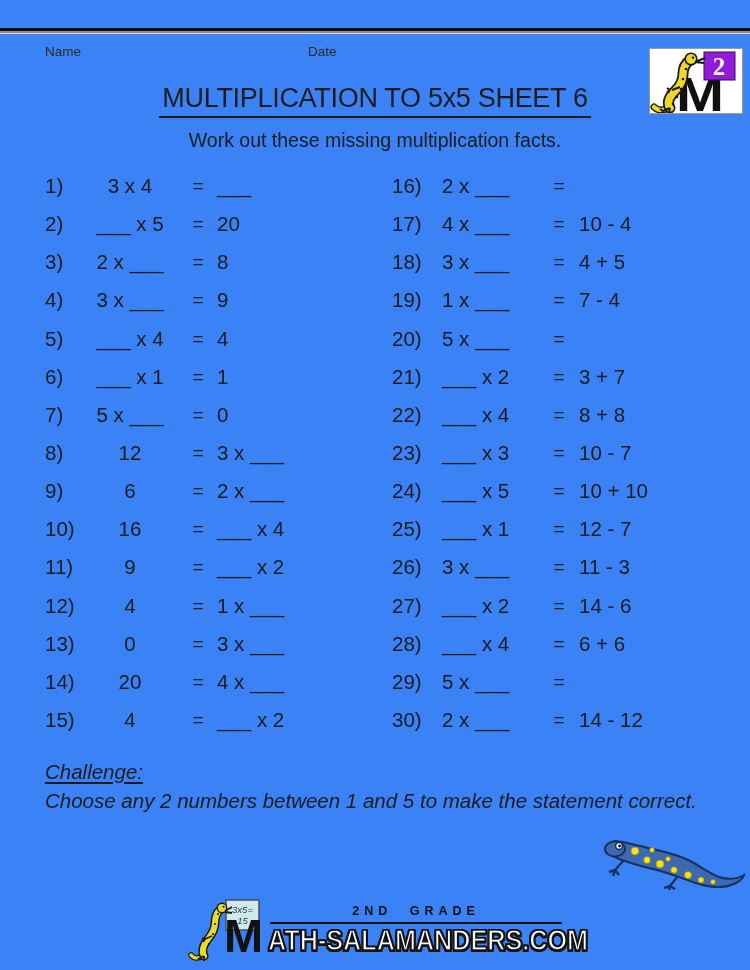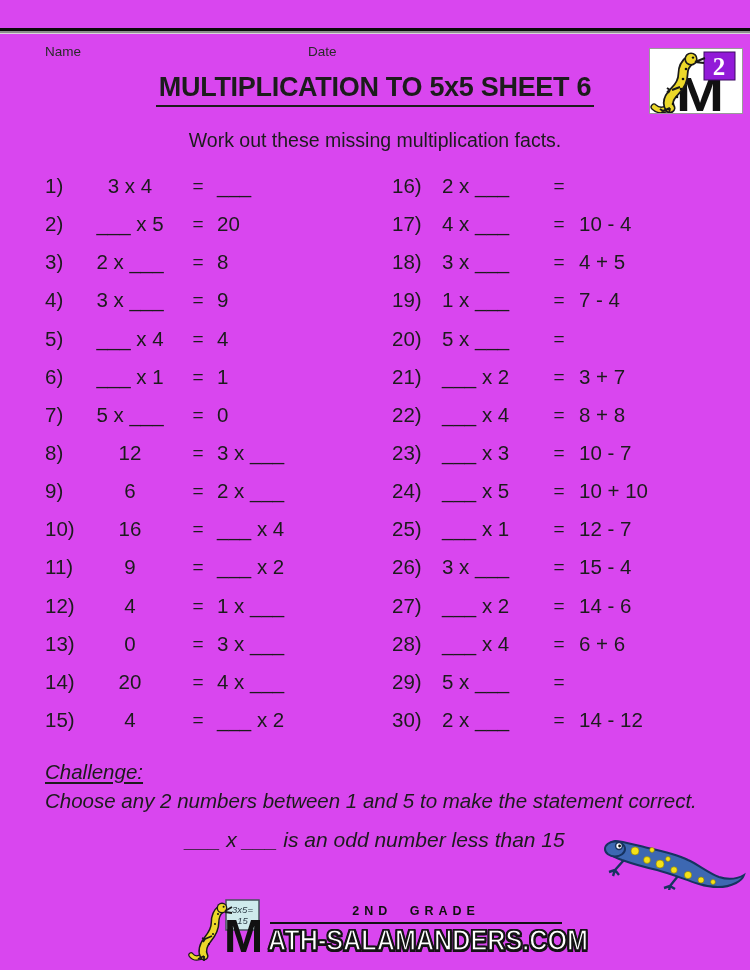--- a/index.html
+++ b/index.html
@@ -1,32 +1,32 @@
 <!DOCTYPE html>
 <html><head>
 <meta charset="utf-8">
 <style>
   * { margin:0; padding:0; box-sizing:border-box; }
   html,body { background:#fff; }
   body { font-family:"Liberation Sans", sans-serif; color:#1c1c1c; }
-  .page { position:relative; width:750px; height:970px; background:#d946ef; overflow:hidden; }
+  .page { position:relative; width:750px; height:970px; background:#3b82f6; overflow:hidden; }
 
   .top-rule { position:absolute; left:0; top:28px; width:750px; height:6px;
     background:linear-gradient(to bottom,#0a0a0a 0 52%,#8f8f8f 52% 78%,#d8d8d8 78% 100%); }
 
   .meta { position:absolute; top:44px; font-size:13.5px; color:#2a2a2a; }
   .meta.name { left:45px; }
   .meta.date { left:308px; }
 
   .logo-box { position:absolute; left:649px; top:48px; width:94px; height:66px;
     border:1px solid #9a9a9a; background:#fff; }
 
   .title { position:absolute; top:72px; left:0; width:750px; text-align:center; }
-  .title span { display:inline-block; font-size:27px; font-weight:700; letter-spacing:-0.3px;
-    border-bottom:2.5px solid #1c1c1c; padding:0 3px 2px; }
+  .title span { display:inline-block; font-size:27px; font-weight:400; letter-spacing:-0.3px;
+    border-bottom:2.5px solid #1c1c1c; padding:0 3px 2px;margin-top:11px; }
 
   .subtitle { position:absolute; top:129px; left:0; width:750px; text-align:center;
     font-size:19.5px; }
 
   .col { position:absolute; top:167px; }
   .col-left  { left:45px;  width:335px; }
   .col-right { left:392px; width:330px; }
   .row { display:grid; align-items:center; height:38.15px; font-size:20.5px; white-space:nowrap; }
   .col-left  .row { grid-template-columns:30px 110px 26px auto; }
   .col-right .row { grid-template-columns:50px 103px 28px auto; }
@@ -275,21 +275,21 @@
     <span class="num">25)</span>
     <span class="lhs">___ x 1</span>
     <span class="eq">=</span>
     <span class="rhs">12 - 7</span>
   </div>
 
   <div class="row">
     <span class="num">26)</span>
     <span class="lhs">3 x ___</span>
     <span class="eq">=</span>
-    <span class="rhs">15 - 4</span>
+    <span class="rhs">11 - 3</span>
   </div>
 
   <div class="row">
     <span class="num">27)</span>
     <span class="lhs">___ x 2</span>
     <span class="eq">=</span>
     <span class="rhs">14 - 6</span>
   </div>
 
   <div class="row">
@@ -308,21 +308,20 @@
   <div class="row">
     <span class="num">30)</span>
     <span class="lhs">2 x ___</span>
     <span class="eq">=</span>
     <span class="rhs">14 - 12</span>
   </div>
 </div>
 
   <div class="ch-heading">Challenge:</div>
   <div class="ch-line1">Choose any 2 numbers between 1 and 5 to make the statement correct.</div>
-  <div class="ch-statement">___ x ___ is an odd number less than 15</div>
 
   <div class="blue-sal">
     <svg width="145" height="72" viewBox="0 0 145 72">
       <path d="M22 42 L13 52 m0 0 l-6 2 m6 -2 l-2 6 m2 -6 l4 5" stroke="#16335f" stroke-width="2.4" fill="none"></path>
       <path d="M76 58 L68 68 m0 0 l-6 2 m6 -2 l-1 5 m1 -5 l5 3" stroke="#16335f" stroke-width="2.4" fill="none"></path>
       <path d="M8 26 C3 28 2 33 7 36 C11 39 15 40 20 42 C31 46 42 49 55 52 C70 56 84 62 97 66
                C110 70 124 70 134 65 C138 63 141 60 142 57 C135 61 126 62 117 59 C106 55 97 47 86 42
                C74 36 60 33 46 30 C33 27 20 23 13 23 C11 23 9 25 8 26 Z" fill="#3d68b2" stroke="#16335f" stroke-width="2"></path>
       <ellipse cx="13" cy="31" rx="10" ry="7.5" fill="#3d68b2" stroke="#16335f" stroke-width="2"></ellipse>
       <circle cx="17" cy="28" r="3.4" fill="#fff" stroke="#16335f" stroke-width="1.5"></circle>

